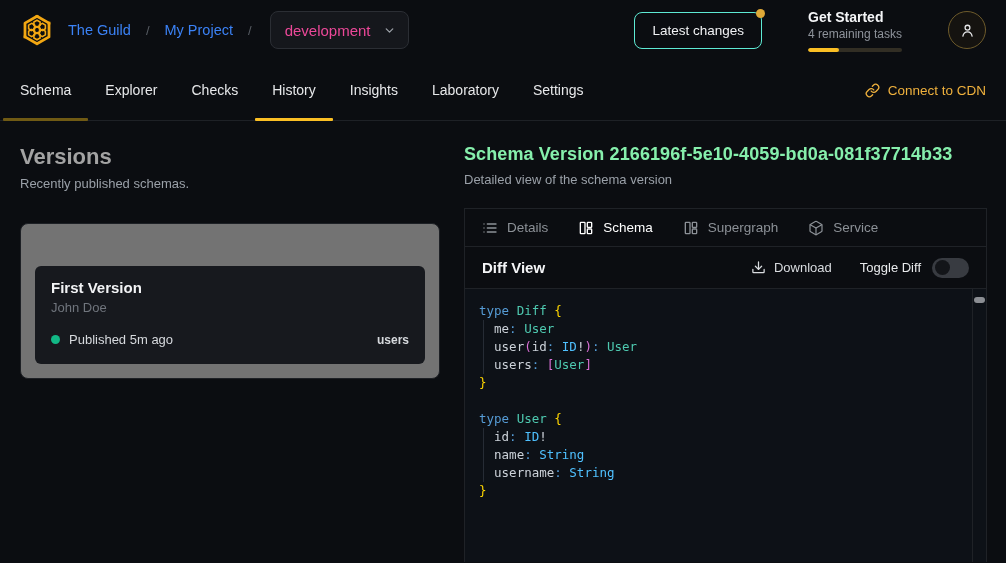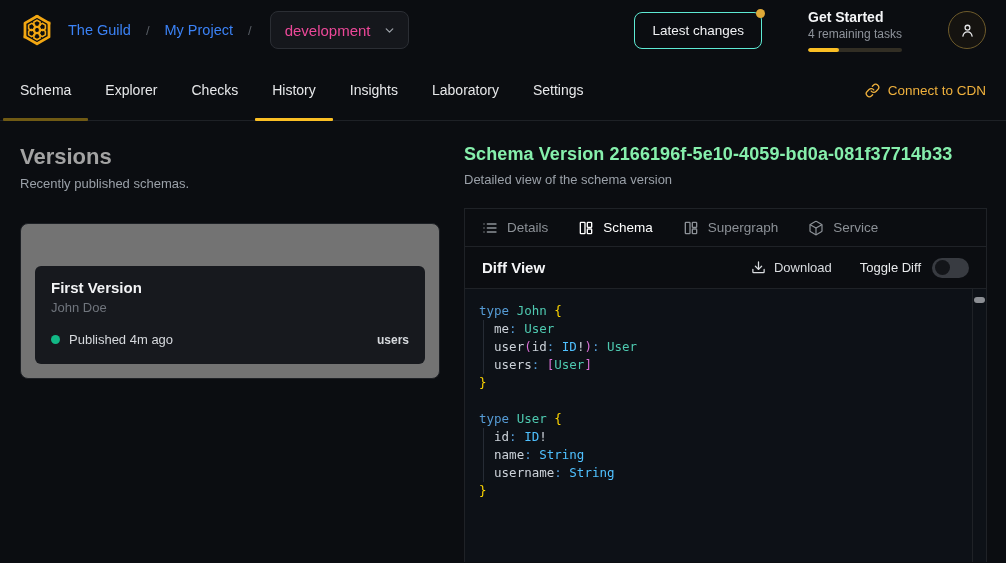--- a/index.html
+++ b/index.html
@@ -182,21 +182,21 @@
 
   <div class="col-left">
     <div class="sec-title">Versions</div>
     <div class="sec-sub">Recently published schemas.</div>
     <div class="ver-card">
       <div class="ver-item">
         <div class="vi-title">First Version</div>
         <div class="vi-author">John Doe</div>
         <div class="vi-meta">
           <span class="vi-dot"></span>
-          <span class="vi-status">Published 4m ago</span>
+          <span class="vi-status">Published 5m ago</span>
           <span class="vi-badge">users</span>
         </div>
       </div>
     </div>
   </div>
 
   <div class="col-right">
     <div class="detail-title">Schema Version 2166196f-5e10-4059-bd0a-081f37714b33</div>
     <div class="detail-sub">Detailed view of the schema version</div>
 
@@ -264,21 +264,21 @@
             <span class="toggle-label">Toggle Diff</span>
             <div class="switch">
               <div class="switch-knob"></div>
             </div>
           </div>
         </div>
       </div>
 
       <div class="code-wrap">
         <div class="code">
-            <div class="code-line"><span class="tk-kw">type</span><span class="tk-pl"> </span><span class="tk-ty">John</span><span class="tk-pl"> </span><span class="tk-b1">{</span></div>
+            <div class="code-line"><span class="tk-kw">type</span><span class="tk-pl"> </span><span class="tk-ty">Diff</span><span class="tk-pl"> </span><span class="tk-b1">{</span></div>
             <div class="code-line guide"><span class="tk-pl">  me</span><span class="tk-op">:</span><span class="tk-pl"> </span><span class="tk-ty">User</span></div>
             <div class="code-line guide"><span class="tk-pl">  user</span><span class="tk-b2">(</span><span class="tk-pl">id</span><span class="tk-op">:</span><span class="tk-pl"> </span><span class="tk-sc">ID</span><span class="tk-pl">!</span><span class="tk-b2">)</span><span class="tk-op">:</span><span class="tk-pl"> </span><span class="tk-ty">User</span></div>
             <div class="code-line guide"><span class="tk-pl">  users</span><span class="tk-op">:</span><span class="tk-pl"> </span><span class="tk-b2">[</span><span class="tk-ty">User</span><span class="tk-b2">]</span></div>
             <div class="code-line"><span class="tk-b1">}</span></div>
             <div class="code-line">&nbsp;</div>
             <div class="code-line"><span class="tk-kw">type</span><span class="tk-pl"> </span><span class="tk-ty">User</span><span class="tk-pl"> </span><span class="tk-b1">{</span></div>
             <div class="code-line guide"><span class="tk-pl">  id</span><span class="tk-op">:</span><span class="tk-pl"> </span><span class="tk-sc">ID</span><span class="tk-pl">!</span></div>
             <div class="code-line guide"><span class="tk-pl">  name</span><span class="tk-op">:</span><span class="tk-pl"> </span><span class="tk-sc">String</span></div>
             <div class="code-line guide"><span class="tk-pl">  username</span><span class="tk-op">:</span><span class="tk-pl"> </span><span class="tk-sc">String</span></div>
             <div class="code-line"><span class="tk-b1">}</span></div>

